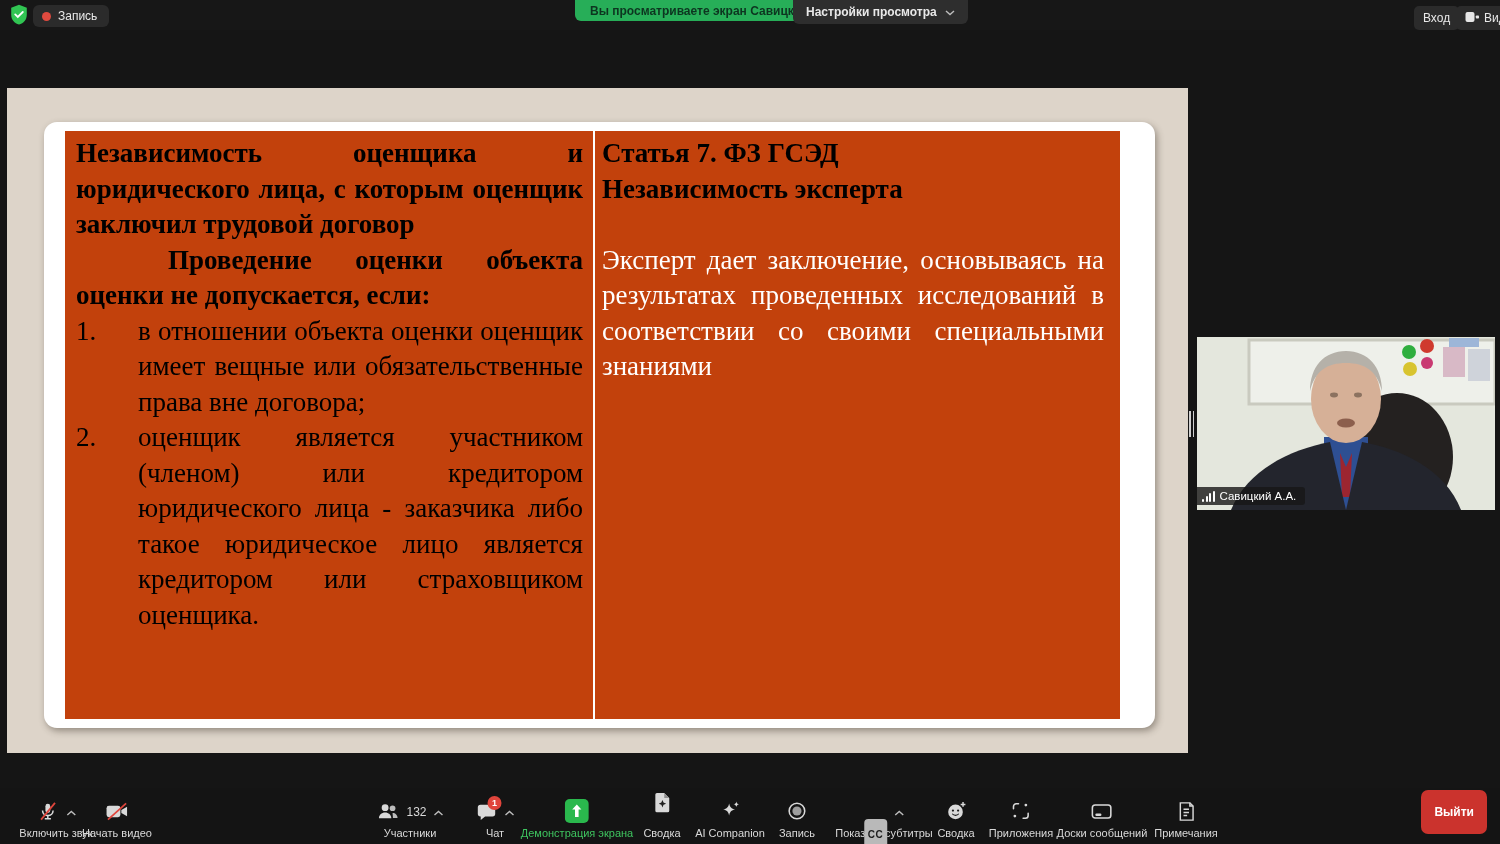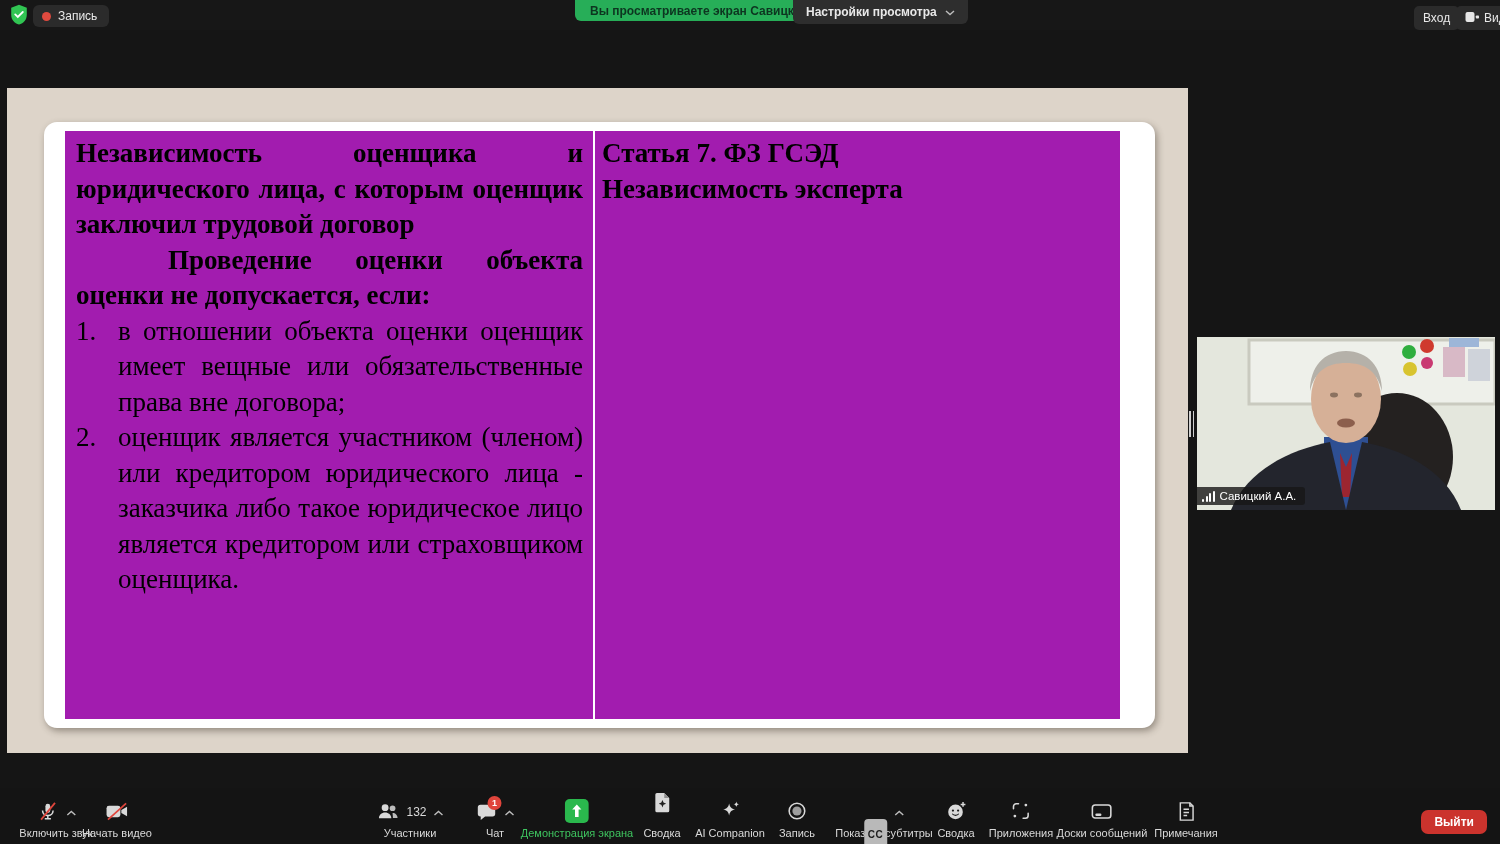--- a/index.html
+++ b/index.html
@@ -25,31 +25,31 @@
             color:#e9e9e9; font-size:12px; display:flex; align-items:center; gap:5px;
             padding:12px 9px; cursor:pointer; }
   .btn-login { left:1414px; }
   .btn-view  { left:1456px; }
 
   
   .share-area { position:absolute; left:7px; top:88px; width:1181px; height:665px; background:#ddd4c9; }
   .slide-card { position:absolute; left:37px; top:34px; width:1111px; height:606px;
                 background:#ffffff; border-radius:13px; box-shadow:2px 3px 7px rgba(60,50,40,.45); }
   .slide-orange { position:absolute; left:21px; top:9px; right:35px; bottom:9px;
-                  background:#a21caf; display:flex; }
+                  background:#c2410c; display:flex; }
   .col-divider { width:2px; background:#ffffff; flex:none; }
   .slide-col { font-family:"Liberation Serif","DejaVu Serif",serif; font-size:27px;
                line-height:35.5px; color:#000; text-align:justify; }
   .col-left  { width:528px; flex:none; padding:5px 10px 0 11px; }
   .col-right { flex:1; padding:5px 16px 0 7px; }
   .lead  { font-weight:bold; }
   .lead2 { font-weight:bold; text-indent:92px; }
   .oli { display:flex; }
   .oli .num { width:42px; flex:none; }
-  .oli .litext { flex:1; text-align:justify; }
+  .oli .litext { flex:1; text-align:justify;margin-left:20px; }
   .rtitle { font-weight:bold; margin-bottom:35.5px; }
   .rpara  { color:#ffffff; margin-bottom:35.5px; }
 
   
   .video-tile { position:absolute; left:1197px; top:337px; width:298px; height:173px;
                 overflow:hidden; background:#000000; cursor:pointer; }
   .name-tag { position:absolute; left:0; bottom:5px; background:rgba(22,22,22,.8);
               color:#fff; font-size:11.5px; display:flex; align-items:center; gap:5px;
               padding:3px 9px 3px 5px; border-radius:0 3px 3px 0; }
   .audio-bars { display:flex; align-items:flex-end; gap:1.5px; height:11px; }
@@ -65,21 +65,21 @@
           color:#d9d9d9; font-size:11px; cursor:pointer; white-space:nowrap; }
   .tbtn .ic { height:24px; display:flex; align-items:center; gap:7px; position:relative; }
   .tbtn .lbl { line-height:12px; }
   .lbl-green { color:#3ec45f; }
   .cc-chip { background:#b9b9b9; color:#1c1c1c; font-weight:bold; font-size:10px;
              padding:11px 4px; border-radius:4px; letter-spacing:.5px; line-height:10px;margin-top:45px; }
   .chat-badge { position:absolute; top:-5px; left:12px; min-width:14px; height:14px;
                 background:#e0453c; border-radius:8px; color:#fff; font-size:9px; font-weight:bold;
                 display:flex; align-items:center; justify-content:center; padding:0 3px; }
   .leave-btn { position:absolute; right:13px; bottom:10px; background:#cb332d; color:#fff;
-               font-size:12px; font-weight:bold; padding:5px 13px; border-radius:7px; cursor:pointer; }
+               font-size:12px; font-weight:bold; padding:15px 13px; border-radius:7px; cursor:pointer; }
 </style>
 </head>
 <body>
 
 <div class="stage">
 
   <div class="topbar">
     <div class="shield-btn">
       <span>
         <svg width="18" height="21" viewBox="0 0 18 21">
@@ -134,20 +134,21 @@
           </div>
         </div>
 
         <div class="col-divider"></div>
 
         <div class="slide-col col-right">
           <div class="rtitle">
             <div>Статья 7. ФЗ ГСЭД</div>
             <div>Независимость эксперта</div>
           </div>
+          <div class="rpara">Эксперт дает заключение, основываясь на результатах проведенных исследований в соответствии со своими специальными знаниями</div>
         </div>
 
       </div>
     </div>
   </div>
 
   <div class="collapse-handle">
       <i></i>
       <i></i>
     </div>

